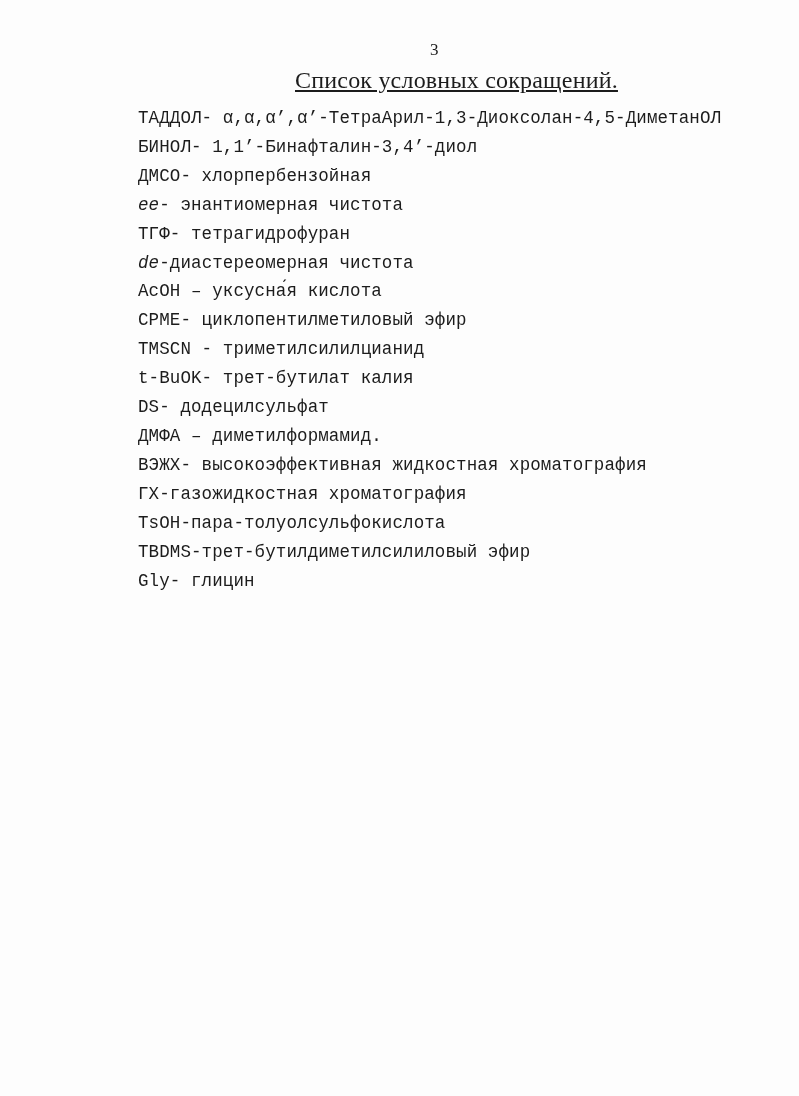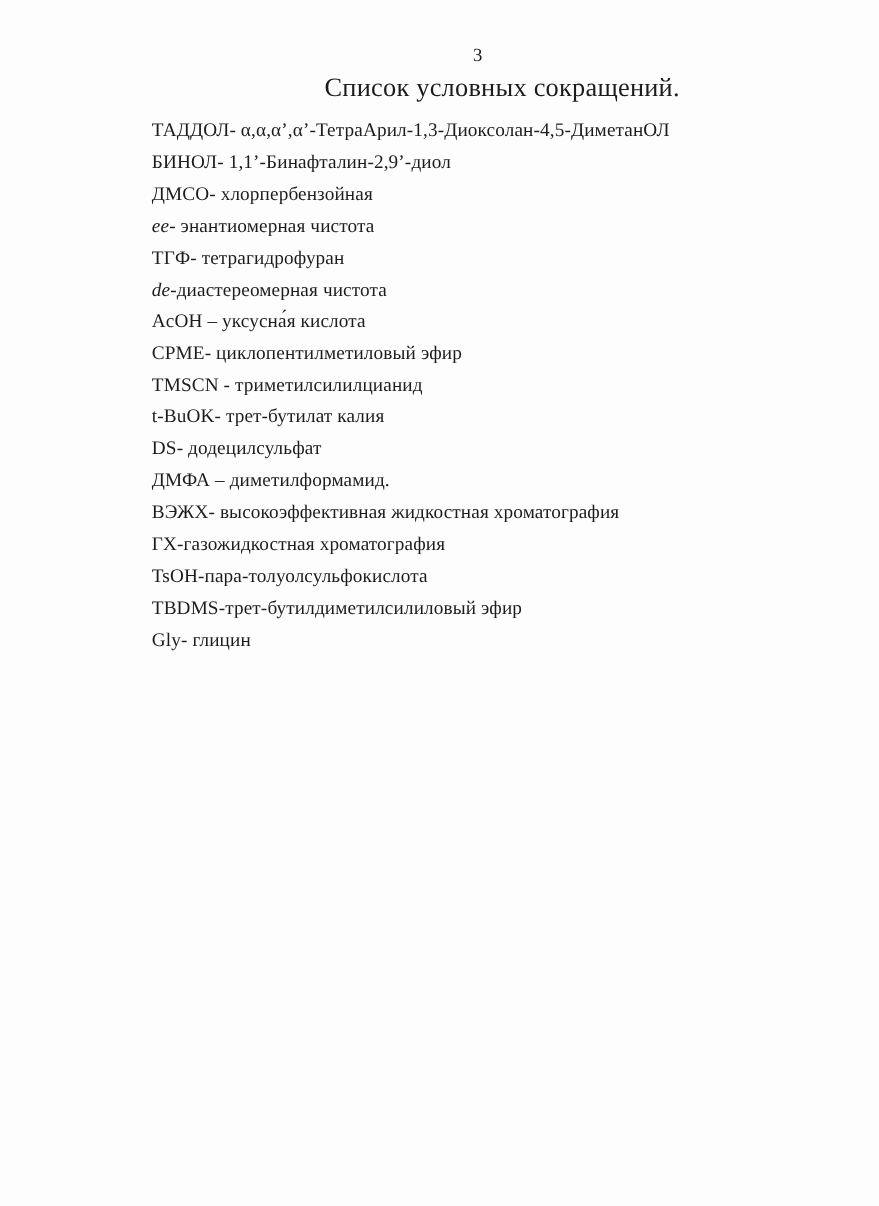--- a/index.html
+++ b/index.html
@@ -25,49 +25,51 @@
   }
   .doc-title {
     position: absolute;
     top: 67px;
     left: 295px;
     margin: 0;
     font-size: 24px;
     font-weight: normal;
     letter-spacing: 0.2px;
     white-space: nowrap;
+    text-decoration: underline;
   }
   .abbr-list {
     position: absolute;
     top: 104px;
     left: 118px;
     font-size: 17.5px;
     line-height: 28.9px;
     letter-spacing: 0.1px;
   }
   .abbr-line {
     white-space: nowrap;
+    font-family: Liberation Mono, monospace;
   }
   .abbr-line .em {
     font-style: italic;
     margin-left: 20px;
   }
 </style>
 </head>
 <body>
 
 <div class="page">
 
   <div class="page-number">3</div>
 
   <h1 class="doc-title">Список условных сокращений.</h1>
 
   <div class="abbr-list">
     <div class="abbr-line"><span class="em"></span><span>ТАДДОЛ- α,α,α’,α’-ТетраАрил-1,3-Диоксолан-4,5-ДиметанОЛ</span></div>
-    <div class="abbr-line"><span class="em"></span><span>БИНОЛ- 1,1’-Бинафталин-2,9’-диол</span></div>
+    <div class="abbr-line"><span class="em"></span><span>БИНОЛ- 1,1’-Бинафталин-3,4’-диол</span></div>
     <div class="abbr-line"><span class="em"></span><span>ДМСО- хлорпербензойная</span></div>
     <div class="abbr-line"><span class="em">ee</span><span>- энантиомерная чистота</span></div>
     <div class="abbr-line"><span class="em"></span><span>ТГФ- тетрагидрофуран</span></div>
     <div class="abbr-line"><span class="em">de</span><span>-диастереомерная чистота</span></div>
     <div class="abbr-line"><span class="em"></span><span>AcOH – уксусна́я кислота</span></div>
     <div class="abbr-line"><span class="em"></span><span>CPME- циклопентилметиловый эфир</span></div>
     <div class="abbr-line"><span class="em"></span><span>TMSCN - триметилсилилцианид</span></div>
     <div class="abbr-line"><span class="em"></span><span>t-BuOK- трет-бутилат калия</span></div>
     <div class="abbr-line"><span class="em"></span><span>DS- додецилсульфат</span></div>
     <div class="abbr-line"><span class="em"></span><span>ДМФА – диметилформамид.</span></div>

